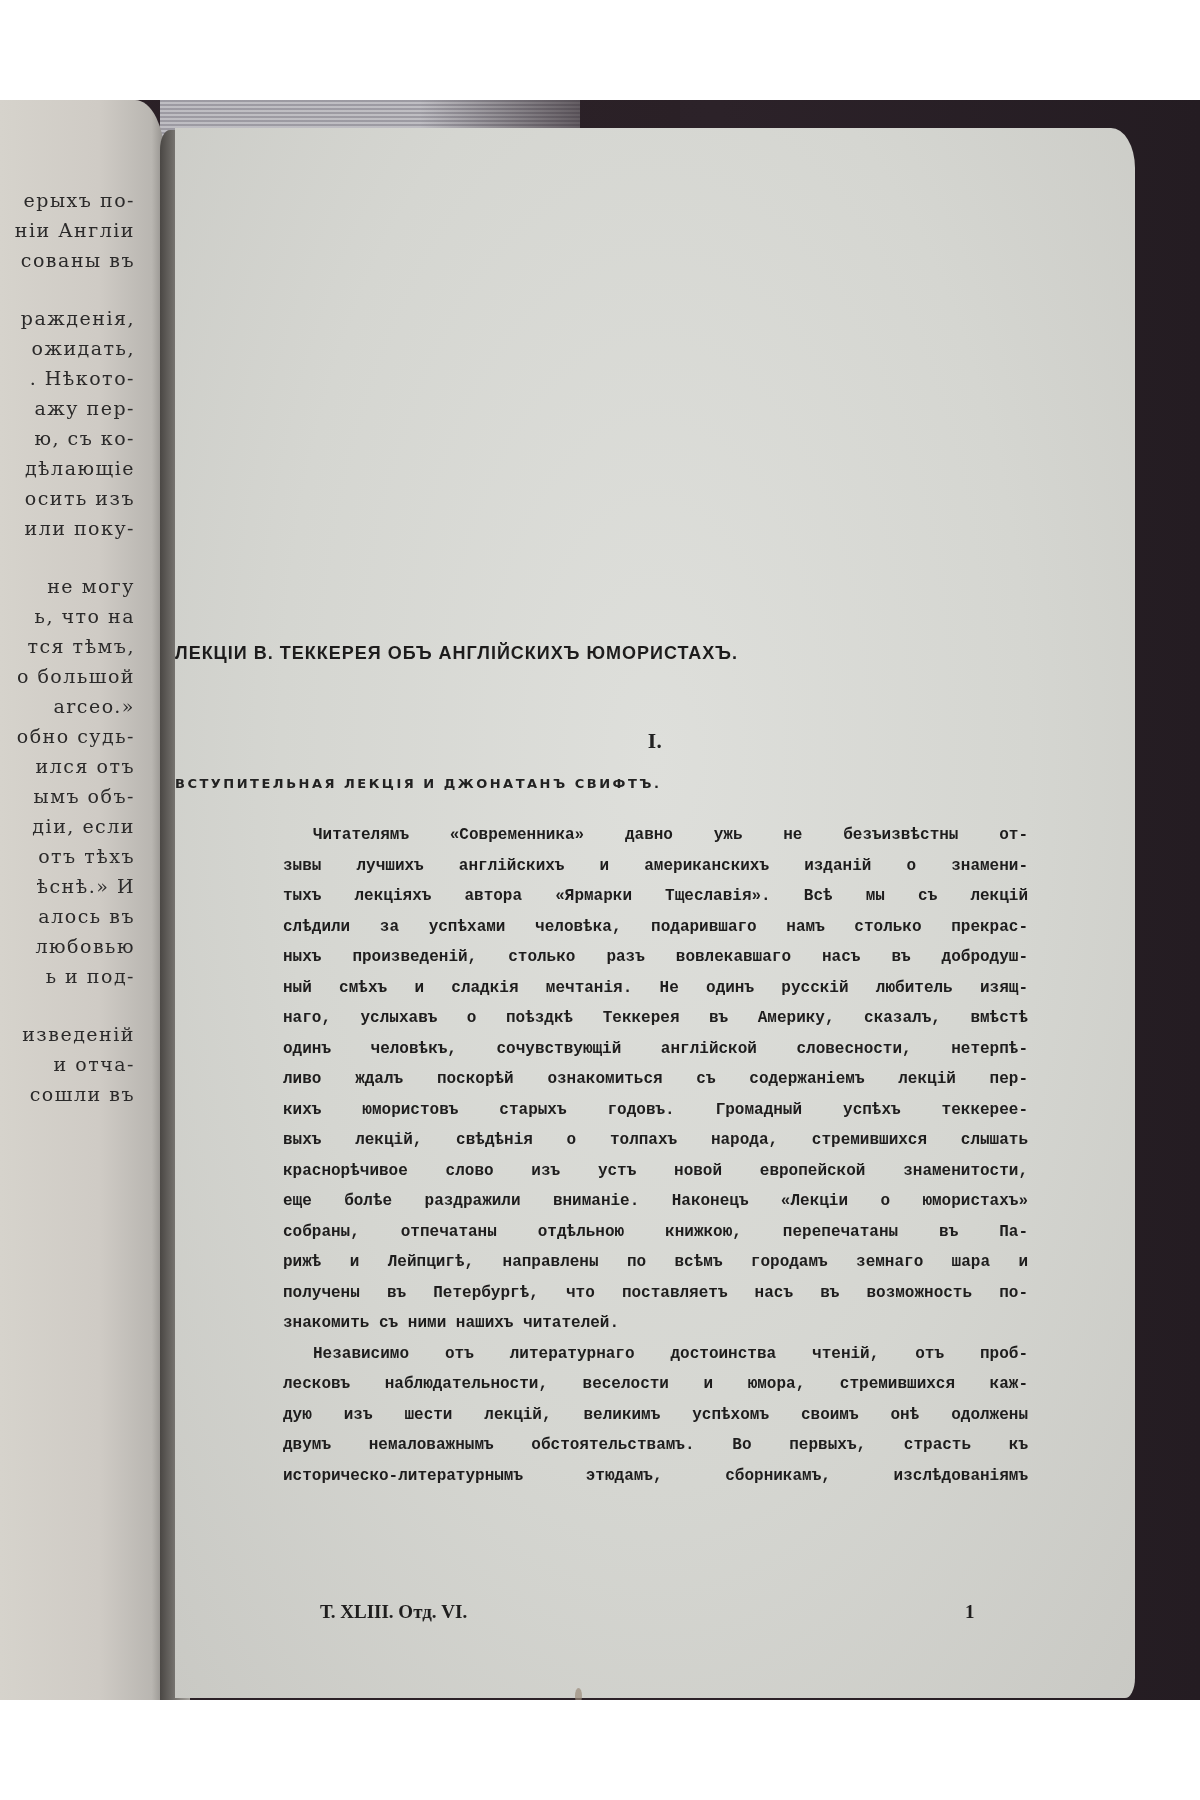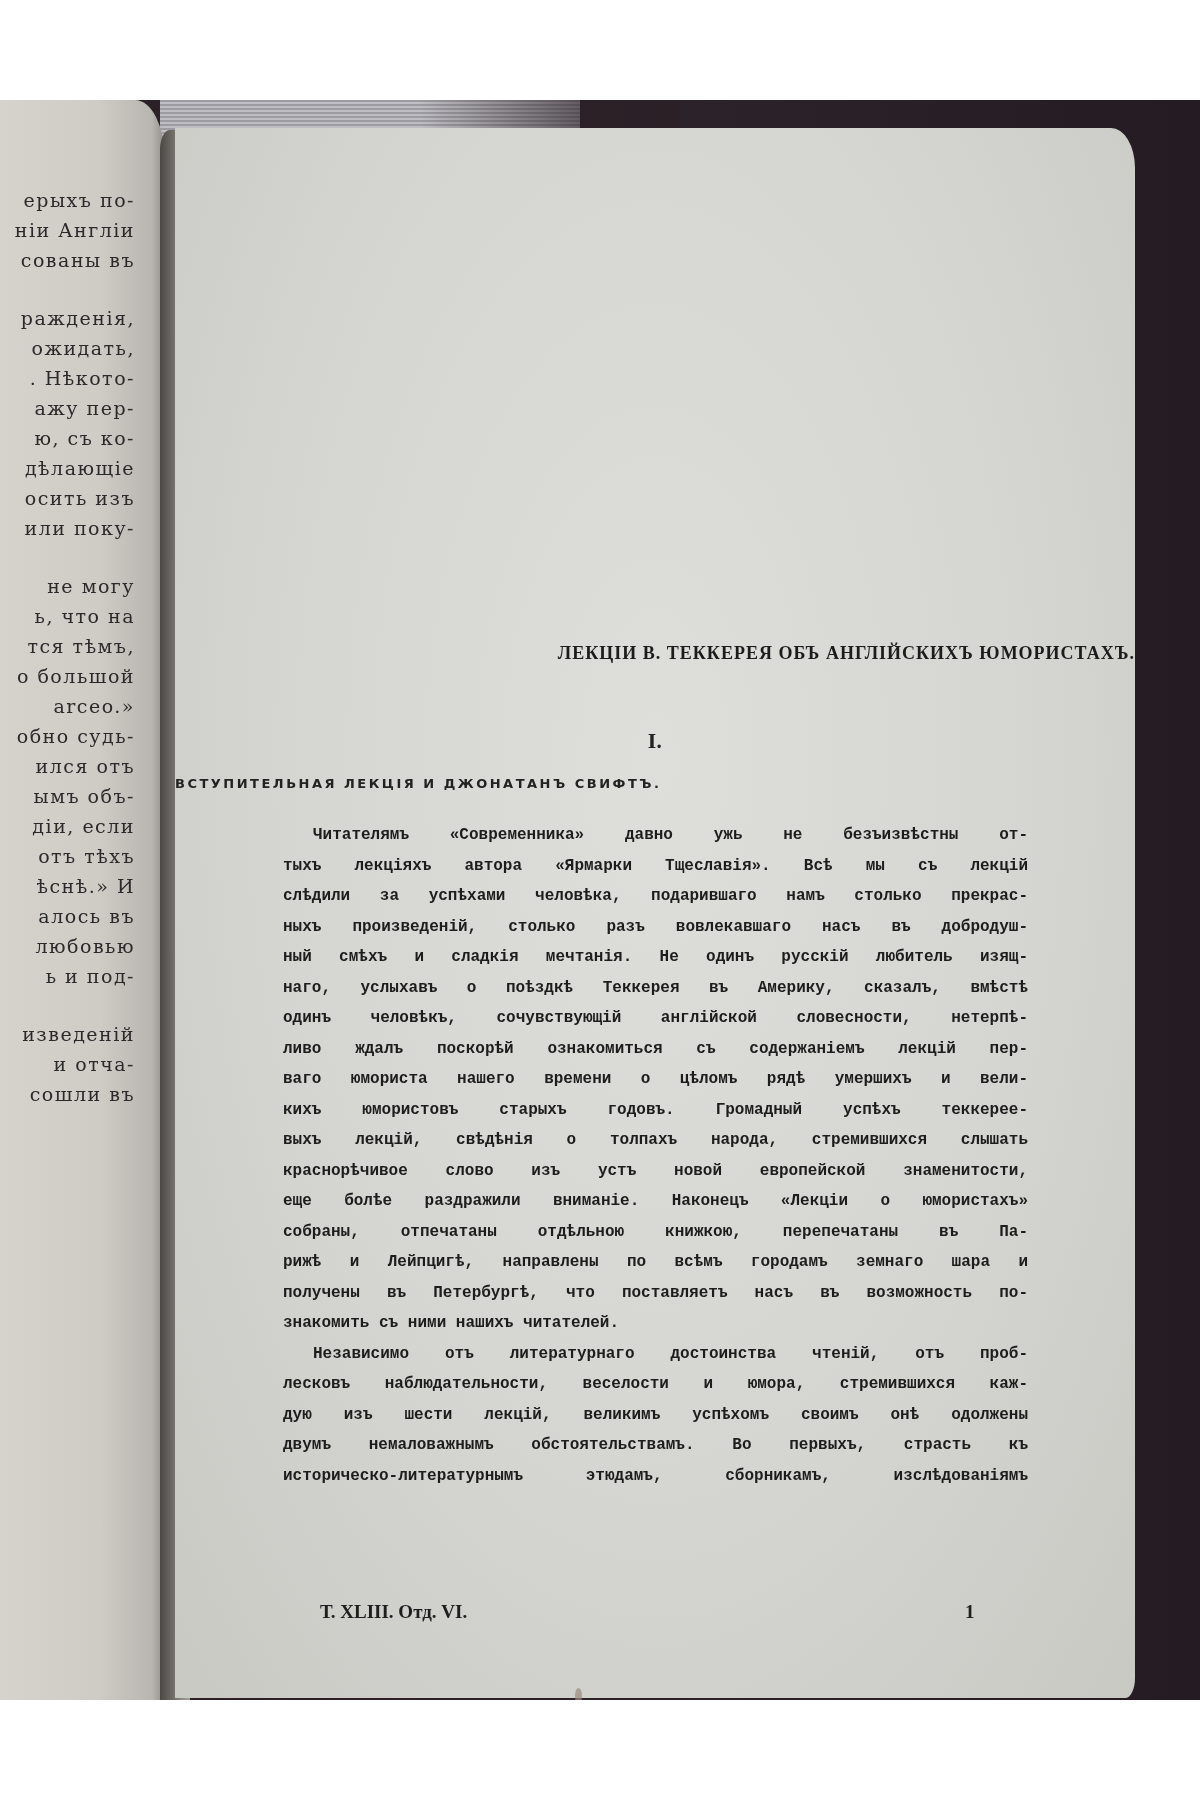--- a/index.html
+++ b/index.html
@@ -39,22 +39,22 @@
     background: linear-gradient(90deg, #4a4744 0%, #6d6a66 40%, #a7a49f 100%);
     border-top-left-radius: 10px 20px;
   }
   .right-page {
     position: absolute; left: 175px; top: 28px; width: 960px; height: 1570px;
     background: radial-gradient(ellipse at 50% 40%, #dedfdb 0%, #d5d6d1 55%, #c9c9c4 100%);
     border-top-right-radius: 24px 40px;
     border-bottom-right-radius: 10px 20px;
   }
   .title {
-    position: absolute; left: 0; right: 0; top: 515px; text-align: right;
-    font-family: Liberation Serif, serif; font-weight: bold; font-size: 18px;
+    position: absolute; left: 0; right: 0; top: 515px; text-align: left;
+    font-family: Liberation Sans, sans-serif; font-weight: bold; font-size: 18px;
     letter-spacing: 1px; color: #1d1c1c;
   }
   .roman {
     position: absolute; left: 0; right: 0; top: 603px; text-align: center;
     font-family: "DejaVu Serif", serif; font-weight: bold; font-size: 18px; color: #222;
   }
   .subtitle {
     position: absolute; left: 0; right: 0; top: 648px; text-align: left;
     font-family: "DejaVu Sans", sans-serif; font-weight: bold; font-size: 13px;
     letter-spacing: 2.5px; color: #222;
@@ -124,28 +124,28 @@
   <div class="gutter"></div>
 
   <div class="right-page">
     <div class="title">ЛЕКЦІИ В. ТЕККЕРЕЯ ОБЪ АНГЛІЙСКИХЪ ЮМОРИСТАХЪ.</div>
     <div class="roman">I.</div>
     <div class="subtitle">ВСТУПИТЕЛЬНАЯ ЛЕКЦІЯ И ДЖОНАТАНЪ СВИФТЪ.</div>
 
     <div class="body-text">
       <div id="para1">
           <span class="line indent">Читателямъ «Современника» давно ужь не безъизвѣстны от-</span>
+          <span class="line">зывы лучшихъ англійскихъ и американскихъ изданій о знамени-</span>
           <span class="line">тыхъ лекціяхъ автора «Ярмарки Тщеславія». Всѣ мы съ лекцій</span>
           <span class="line">слѣдили за успѣхами человѣка, подарившаго намъ столько прекрас-</span>
           <span class="line">ныхъ произведеній, столько разъ вовлекавшаго насъ въ добродуш-</span>
           <span class="line">ный смѣхъ и сладкія мечтанія. Не одинъ русскій любитель изящ-</span>
           <span class="line">наго, услыхавъ о поѣздкѣ Теккерея въ Америку, сказалъ, вмѣстѣ</span>
           <span class="line">одинъ человѣкъ, сочувствующій англійской словесности, нетерпѣ-</span>
           <span class="line">ливо ждалъ поскорѣй ознакомиться съ содержаніемъ лекцій пер-</span>
-          <span class="line">ваго юмориста нашего времени о цѣломъ рядѣ умершихъ и вели-</span>
           <span class="line">кихъ юмористовъ старыхъ годовъ. Громадный успѣхъ теккерее-</span>
           <span class="line">выхъ лекцій, свѣдѣнія о толпахъ народа, стремившихся слышать</span>
           <span class="line">краснорѣчивое слово изъ устъ новой европейской знаменитости,</span>
           <span class="line">еще болѣе раздражили вниманіе. Наконецъ «Лекціи о юмористахъ»</span>
           <span class="line">собраны, отпечатаны отдѣльною книжкою, перепечатаны въ Па-</span>
           <span class="line">рижѣ и Лейпцигѣ, направлены по всѣмъ городамъ земнаго шара и</span>
           <span class="line">получены въ Петербургѣ, что поставляетъ насъ въ возможность по-</span>
           <span class="line last">знакомить съ ними нашихъ читателей.</span>
         </div>
       <div id="para2">

